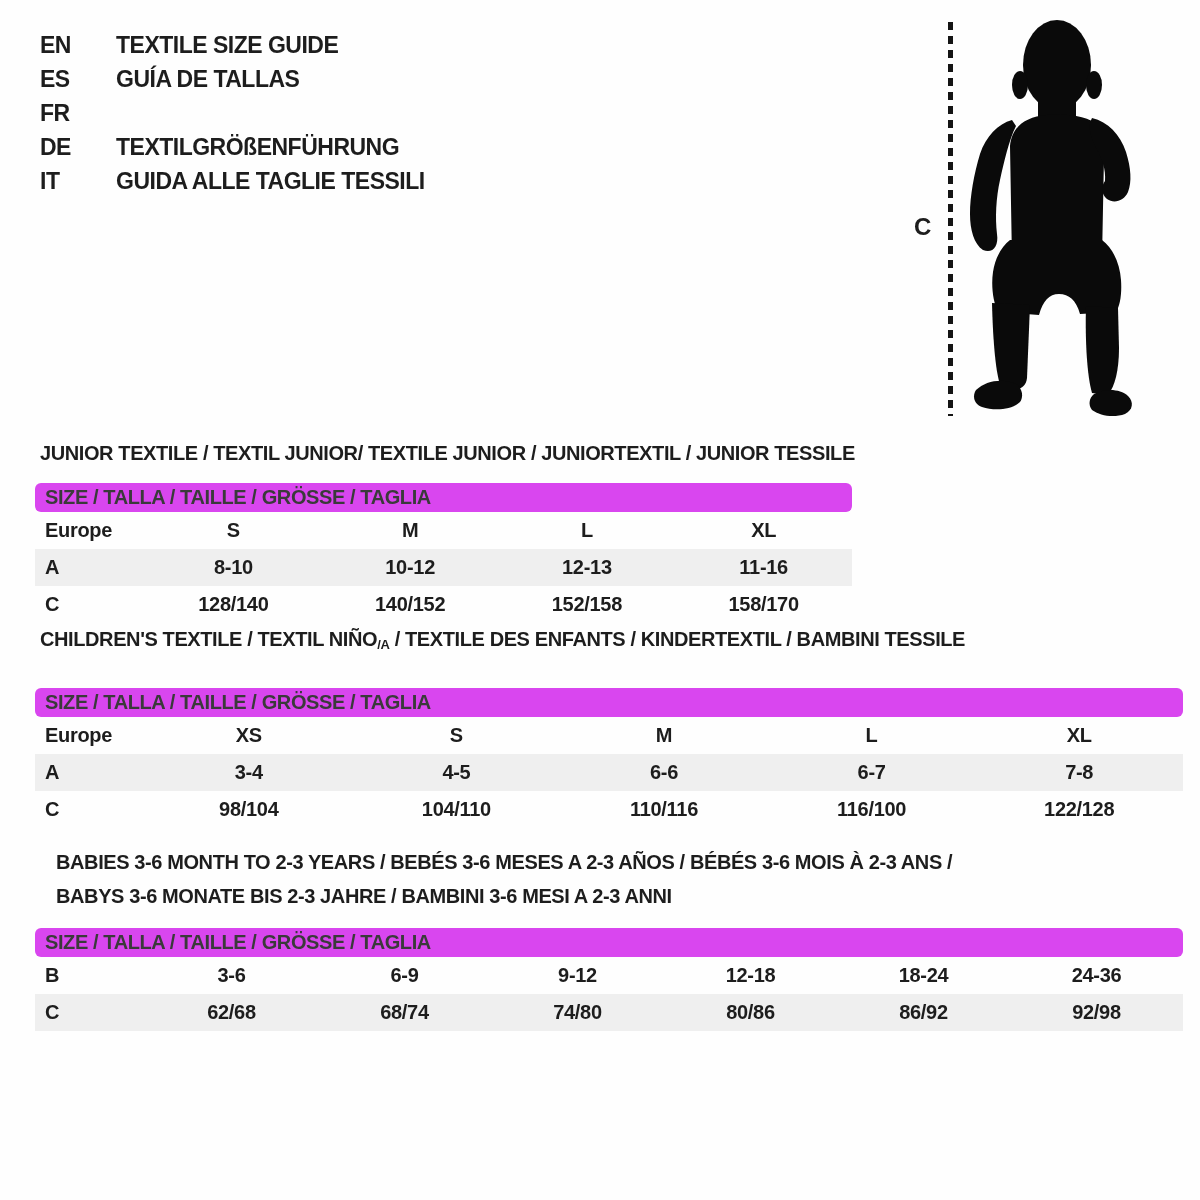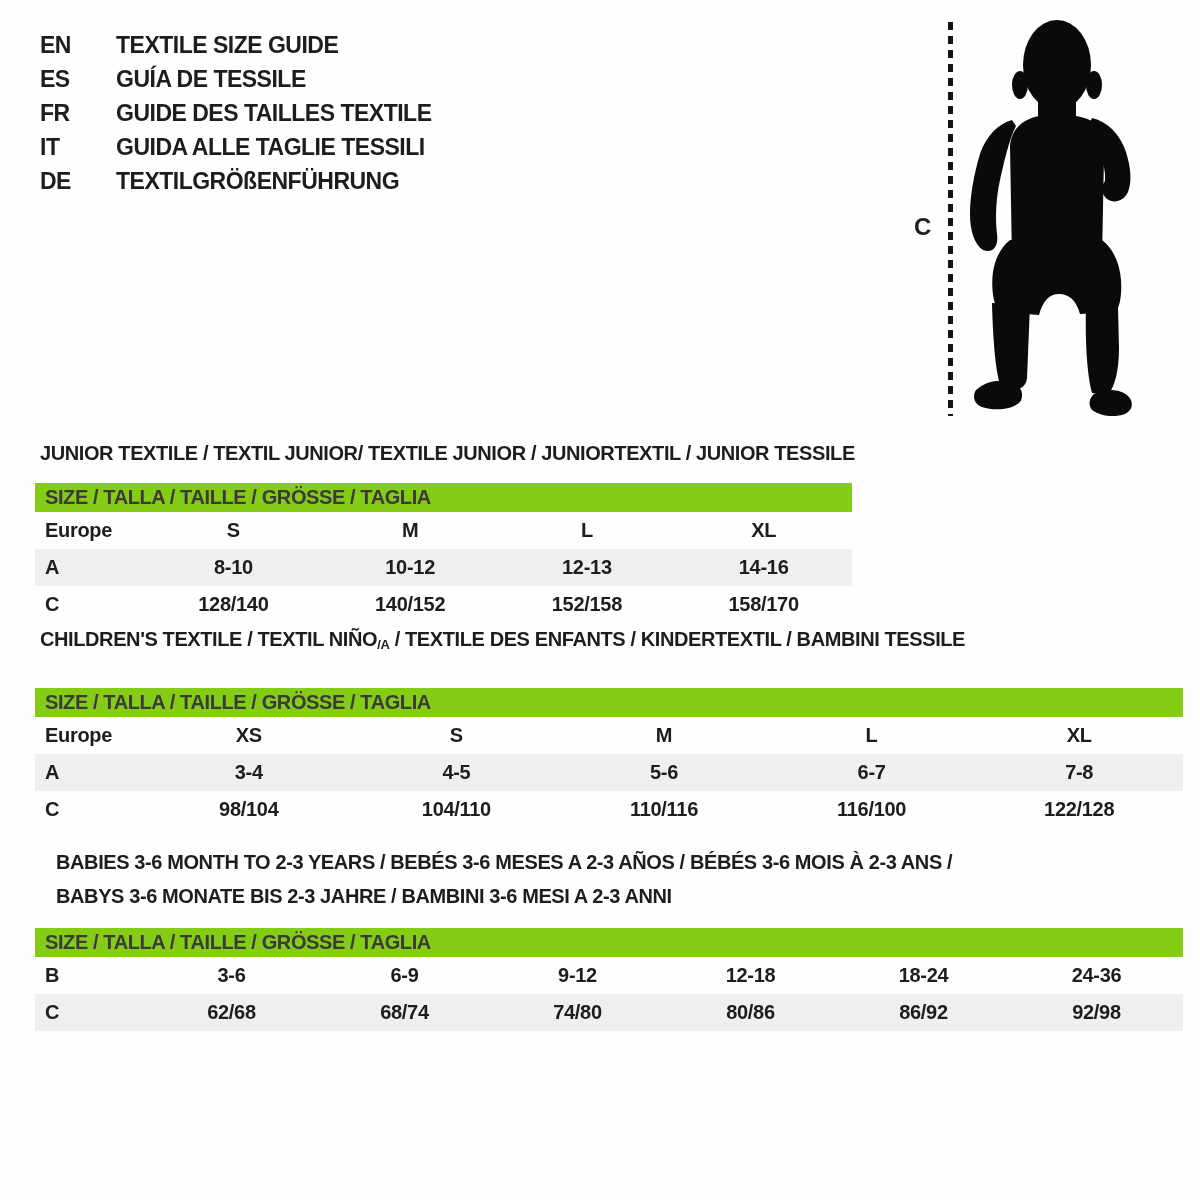--- a/index.html
+++ b/index.html
@@ -26,22 +26,22 @@
   .c-label { left:914px; top:213px; font-size:24px; font-weight:bold; }
   .figure-svg { left:968px; top:18px; }
 
   
   .section-title { font-size:20px; font-weight:bold; letter-spacing:-0.4px; white-space:nowrap; line-height:24px;text-align:center; }
   .title-sub { font-size:13px; font-weight:bold; position:relative; top:3px; letter-spacing:-0.3px; }
 
   
   .stable { display:block; }
   .size-bar {
-    background:#84cc16; height:29px; display:flex; align-items:center;
-    padding-left:10px; font-size:20px; font-weight:bold; color:#3a3a3a; letter-spacing:-0.4px;
+    background:#d946ef; height:29px; display:flex; align-items:center;
+    padding-left:10px; font-size:20px; font-weight:bold; color:#3a3a3a; letter-spacing:-0.4px;border-radius:6px;
   }
   .trow { display:flex; height:37px; align-items:center; font-size:20px; font-weight:bold; letter-spacing:-0.3px; }
   .trow.alt { background:#efefef; }
   .tlabel { width:110px; padding-left:10px; }
   .tcell { flex:1; text-align:center; }
 
   .w-junior { width:817px; }
   .w-full  { width:1148px; }
 
   
@@ -55,33 +55,32 @@
 
 <div class="page">
 
   <div class="abs lang-block">
     <div class="lang-row">
       <span class="lang-code">EN</span>
       <span class="lang-label">TEXTILE SIZE GUIDE</span>
     </div>
     <div class="lang-row">
       <span class="lang-code">ES</span>
-      <span class="lang-label">GUÍA DE TESSILE</span>
+      <span class="lang-label">GUÍA DE TALLAS</span>
     </div>
     <div class="lang-row">
       <span class="lang-code">FR</span>
-      <span class="lang-label">GUIDE DES TAILLES TEXTILE</span>
+    </div>
+    <div class="lang-row">
+      <span class="lang-code">DE</span>
+      <span class="lang-label">TEXTILGRÖßENFÜHRUNG</span>
     </div>
     <div class="lang-row">
       <span class="lang-code">IT</span>
       <span class="lang-label">GUIDA ALLE TAGLIE TESSILI</span>
-    </div>
-    <div class="lang-row">
-      <span class="lang-code">DE</span>
-      <span class="lang-label">TEXTILGRÖßENFÜHRUNG</span>
     </div>
   </div>
 
   <div class="abs measure-line"></div>
   <div class="abs c-label">C</div>
   <svg class="abs figure-svg" width="170" height="400" viewBox="0 0 170 400" aria-hidden="true">
     <g fill="#0a0a0a">
 
       <ellipse cx="89" cy="47" rx="34" ry="45"></ellipse>
       <ellipse cx="52" cy="67" rx="8" ry="14"></ellipse>
@@ -114,21 +113,21 @@
       <div class="tcell">S</div>
       <div class="tcell">M</div>
       <div class="tcell">L</div>
       <div class="tcell">XL</div>
     </div>
     <div class="trow alt">
       <div class="tlabel">A</div>
       <div class="tcell">8-10</div>
       <div class="tcell">10-12</div>
       <div class="tcell">12-13</div>
-      <div class="tcell">14-16</div>
+      <div class="tcell">11-16</div>
     </div>
     <div class="trow">
       <div class="tlabel">C</div>
       <div class="tcell">128/140</div>
       <div class="tcell">140/152</div>
       <div class="tcell">152/158</div>
       <div class="tcell">158/170</div>
     </div>
   </div>
 
@@ -144,21 +143,21 @@
       <div class="tcell">XS</div>
       <div class="tcell">S</div>
       <div class="tcell">M</div>
       <div class="tcell">L</div>
       <div class="tcell">XL</div>
     </div>
     <div class="trow alt">
       <div class="tlabel">A</div>
       <div class="tcell">3-4</div>
       <div class="tcell">4-5</div>
-      <div class="tcell">5-6</div>
+      <div class="tcell">6-6</div>
       <div class="tcell">6-7</div>
       <div class="tcell">7-8</div>
     </div>
     <div class="trow">
       <div class="tlabel">C</div>
       <div class="tcell">98/104</div>
       <div class="tcell">104/110</div>
       <div class="tcell">110/116</div>
       <div class="tcell">116/100</div>
       <div class="tcell">122/128</div>

